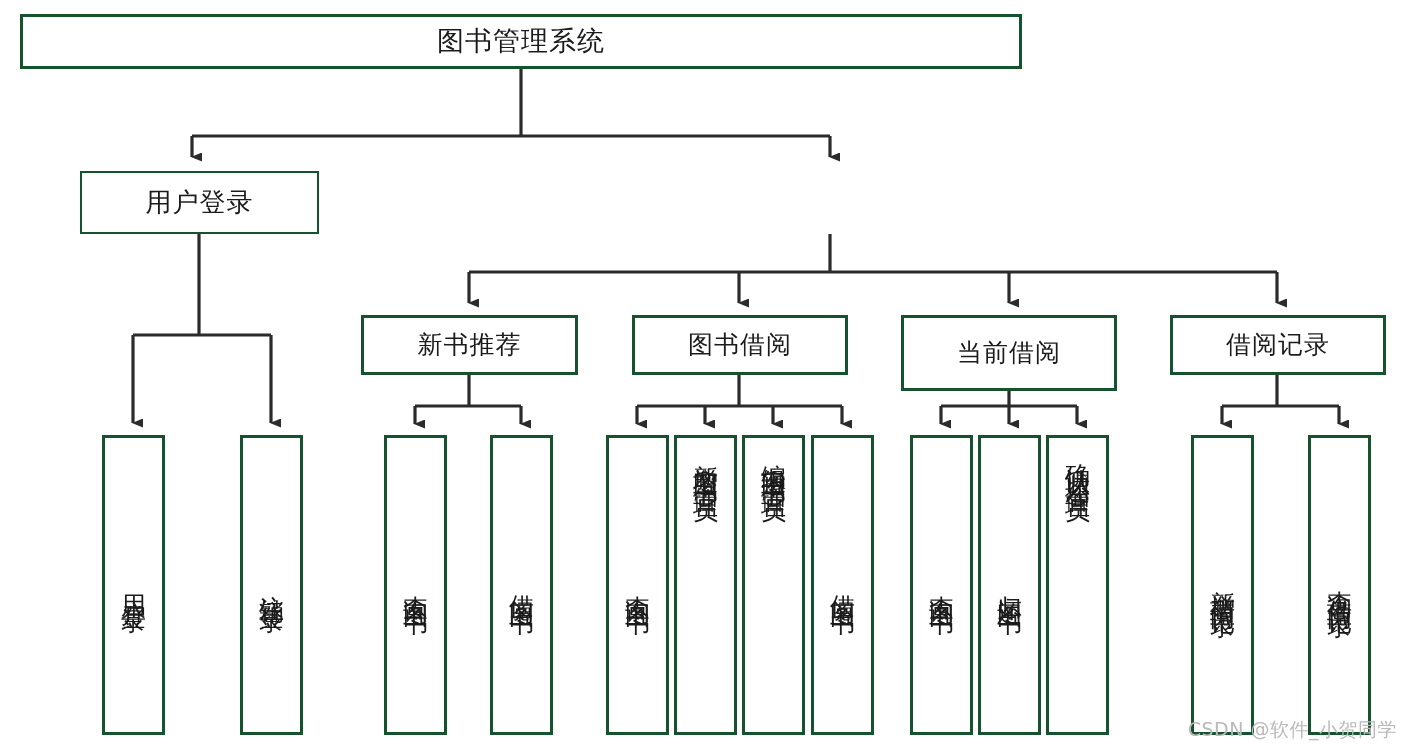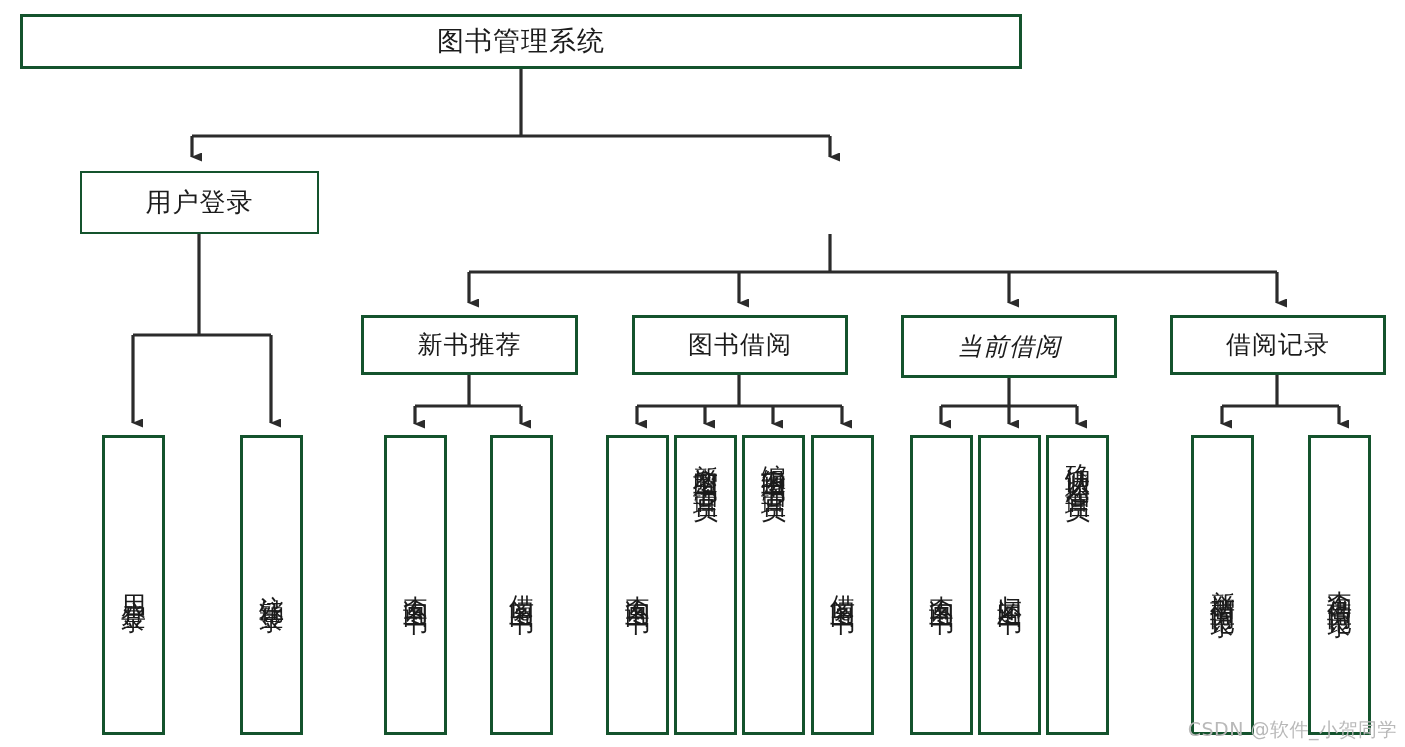--- a/index.html
+++ b/index.html
@@ -148,21 +148,21 @@
 
 
   <div class="node level3" style="left:632px; top:315px; width:216px; height:60px;">
     <span class="hlabel">图书借阅</span>
   </div>
 
   <div class="node level3" style="left:361px; top:315px; width:217px; height:60px;">
     <span class="hlabel">新书推荐</span>
   </div>
 
-  <div class="node level3" style="left:901px; top:315px; width:216px; height:63px;font-style:italic;">
+  <div class="node level3" style="left:901px; top:315px; width:216px; height:76px;">
     <span class="hlabel">当前借阅</span>
   </div>
 
   <div class="node level3" style="left:1170px; top:315px; width:216px; height:60px;">
     <span class="hlabel">借阅记录</span>
   </div>
 
   <div class="node leaf" style="left:102px; top:435px; width:63px; height:300px;">
     <span class="vlabel">用户登录</span>
   </div>

